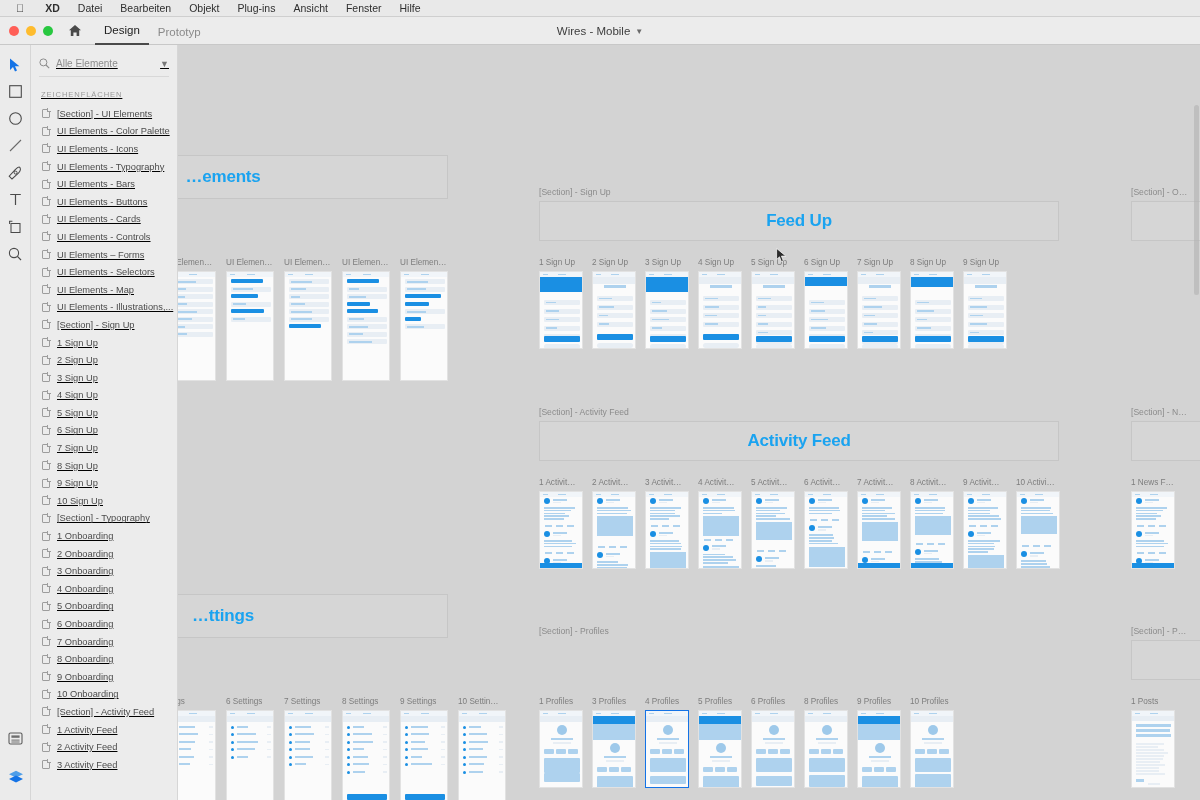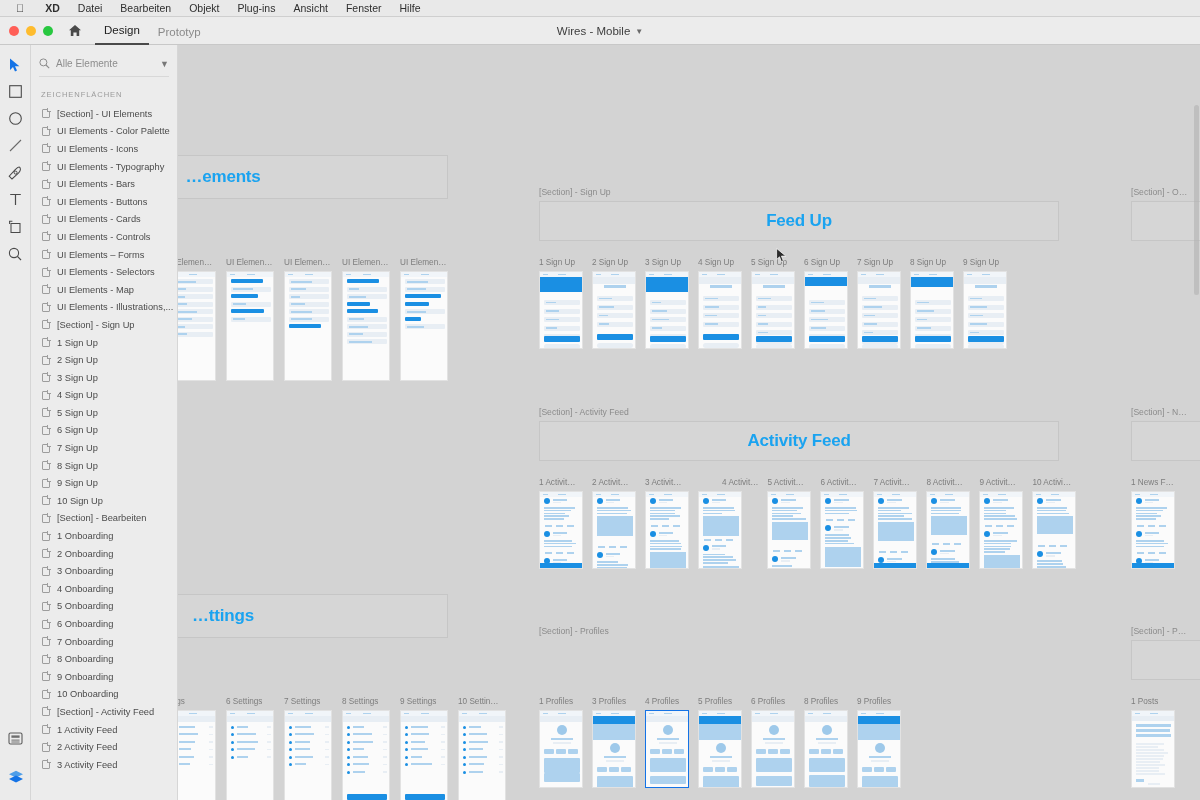--- a/index.html
+++ b/index.html
@@ -30,21 +30,21 @@
   .tabs { display: flex; margin-left: 12px; height: 28px; align-items: flex-end; }
   .tab { font-size: 11.5px; color: #8a8a8a; padding: 0 9px 6px 9px; line-height: 1; }
   .tab.active { color: #222; border-bottom: 2px solid #4a4a4a; }
   .doc-title {
     position: absolute; left: 0; right: 0; text-align: center;
     font-size: 11.5px; color: #3d3d3d; pointer-events: none;
   }
   .doc-title .chev { font-size: 8px; color: #6a6a6a; margin-left: 5px; vertical-align: 1px; }
 
   
-  .workspace { display: flex; height: 755px; }
+  .workspace { display: flex; height: 755px; text-decoration: underline; }
 
   
   .toolrail {
     width: 31px; background: #ebebeb; border-right: 1px solid #d6d6d6;
     display: flex; flex-direction: column; align-items: center;
     padding-top: 6px; position: relative;
   }
   .tool { width: 26px; height: 27px; display: flex; align-items: center; justify-content: center; }
   .rail-bottom { position: absolute; bottom: 10px; left: 0; width: 31px;
     display: flex; flex-direction: column; align-items: center; gap: 11px; }
@@ -320,21 +320,21 @@
         <div class="layer">
           <span class="fileicon"></span>
           <span>9 Sign Up</span>
         </div>
         <div class="layer">
           <span class="fileicon"></span>
           <span>10 Sign Up</span>
         </div>
         <div class="layer">
           <span class="fileicon"></span>
-          <span>[Section] - Bearbeiten</span>
+          <span>[Section] - Typography</span>
         </div>
         <div class="layer">
           <span class="fileicon"></span>
           <span>1 Onboarding</span>
         </div>
         <div class="layer">
           <span class="fileicon"></span>
           <span>2 Onboarding</span>
         </div>
         <div class="layer">
@@ -792,21 +792,21 @@
             <div class="bar md" style="left: 13px; top: 39.5px; width: 14.4px; height: 2px;"></div>
             <div class="bar lt" style="left: 13px; top: 42.6px; width: 8.4px; height: 1.6px;"></div>
             <div class="bar md" style="left: 4px; top: 48px; width: 29.0265px; height: 1.7px;"></div>
             <div class="bar md" style="left: 4px; top: 50.8px; width: 30.7604px; height: 1.7px;"></div>
             <div class="bar md" style="left: 4px; top: 53.6px; width: 31.6404px; height: 1.7px;"></div>
             <div class="bar md" style="left: 4px; top: 56.4px; width: 30.7692px; height: 1.7px;"></div>
             <div class="bar md" style="left: 4px; top: 60.2px; width: 36px; height: 22.0073px;"></div>
           </div>
         </div>
         <div class="thumbcell">
-          <div class="thumb-label" style="max-width: 52px; margin-left: 24px;">4 Activit…</div>
+          <div class="thumb-label" style="max-width: 52px;">4 Activit…</div>
           <div class="thumb" style="width: 44px; height: 78px;">
             <div class="bar pale" style="left: 0px; top: 0px; width: 44px; height: 5px;"></div>
             <div class="bar md" style="left: 3px; top: 1.6px; width: 5px; height: 1.6px;"></div>
             <div class="bar md" style="left: 18px; top: 1.6px; width: 8px; height: 1.6px;"></div>
             <div class="circ blue" style="left: 4px; top: 6px; width: 6px; height: 6px;"></div>
             <div class="bar md" style="left: 13px; top: 6.5px; width: 14.4px; height: 2px;"></div>
             <div class="bar lt" style="left: 13px; top: 9.6px; width: 8.4px; height: 1.6px;"></div>
             <div class="bar md" style="left: 4px; top: 15px; width: 30.7539px; height: 1.7px;"></div>
             <div class="bar md" style="left: 4px; top: 17.8px; width: 32.4485px; height: 1.7px;"></div>
             <div class="bar md" style="left: 4px; top: 20.6px; width: 19.2169px; height: 1.7px;"></div>
@@ -1095,20 +1095,37 @@
             <div class="bar md" style="left: 18px; top: 1.6px; width: 8px; height: 1.6px;"></div>
             <div class="bar blue" style="left: 0px; top: 5px; width: 44px; height: 8px;"></div>
             <div class="bar md" style="left: 0px; top: 13px; width: 44px; height: 16px;"></div>
             <div class="circ" style="left: 17px; top: 32px; width: 10px; height: 10px;"></div>
             <div class="bar md" style="left: 11px; top: 45px; width: 22px; height: 2px;"></div>
             <div class="bar lt" style="left: 13.2px; top: 49px; width: 17.6px; height: 1.6px;"></div>
             <div class="bar md" style="left: 4px; top: 56px; width: 10px; height: 5px; border-radius: 1px;"></div>
             <div class="bar md" style="left: 16px; top: 56px; width: 10px; height: 5px; border-radius: 1px;"></div>
             <div class="bar md" style="left: 28px; top: 56px; width: 10px; height: 5px; border-radius: 1px;"></div>
             <div class="bar md" style="left: 4px; top: 65px; width: 36px; height: 13.8015px; border-radius: 1px;"></div>
+          </div>
+        </div>
+        <div class="thumbcell">
+          <div class="thumb-label" style="max-width: 52px;">10 Profiles</div>
+          <div class="thumb" style="width: 44px; height: 78px;">
+            <div class="bar pale" style="left: 0px; top: 0px; width: 44px; height: 5px;"></div>
+            <div class="bar md" style="left: 3px; top: 1.6px; width: 5px; height: 1.6px;"></div>
+            <div class="bar md" style="left: 18px; top: 1.6px; width: 8px; height: 1.6px;"></div>
+            <div class="bar lt" style="left: 0px; top: 5px; width: 44px; height: 6px;"></div>
+            <div class="circ" style="left: 17px; top: 14px; width: 10px; height: 10px;"></div>
+            <div class="bar md" style="left: 11px; top: 27px; width: 22px; height: 2px;"></div>
+            <div class="bar lt" style="left: 13.2px; top: 31px; width: 17.6px; height: 1.6px;"></div>
+            <div class="bar md" style="left: 4px; top: 38px; width: 10px; height: 5px; border-radius: 1px;"></div>
+            <div class="bar md" style="left: 16px; top: 38px; width: 10px; height: 5px; border-radius: 1px;"></div>
+            <div class="bar md" style="left: 28px; top: 38px; width: 10px; height: 5px; border-radius: 1px;"></div>
+            <div class="bar md" style="left: 4px; top: 47px; width: 36px; height: 13.7013px; border-radius: 1px;"></div>
+            <div class="bar md" style="left: 4px; top: 63.1922px; width: 36px; height: 14.8046px; border-radius: 1px;"></div>
           </div>
         </div>
       </div>
 
     <div class="section" style="left:-180px; top:545px; width:450px;">
       <div class="section-label"></div>
       <div class="section-band" style="height:44px;">
         <h1>…ttings</h1>
       </div>
     </div>

